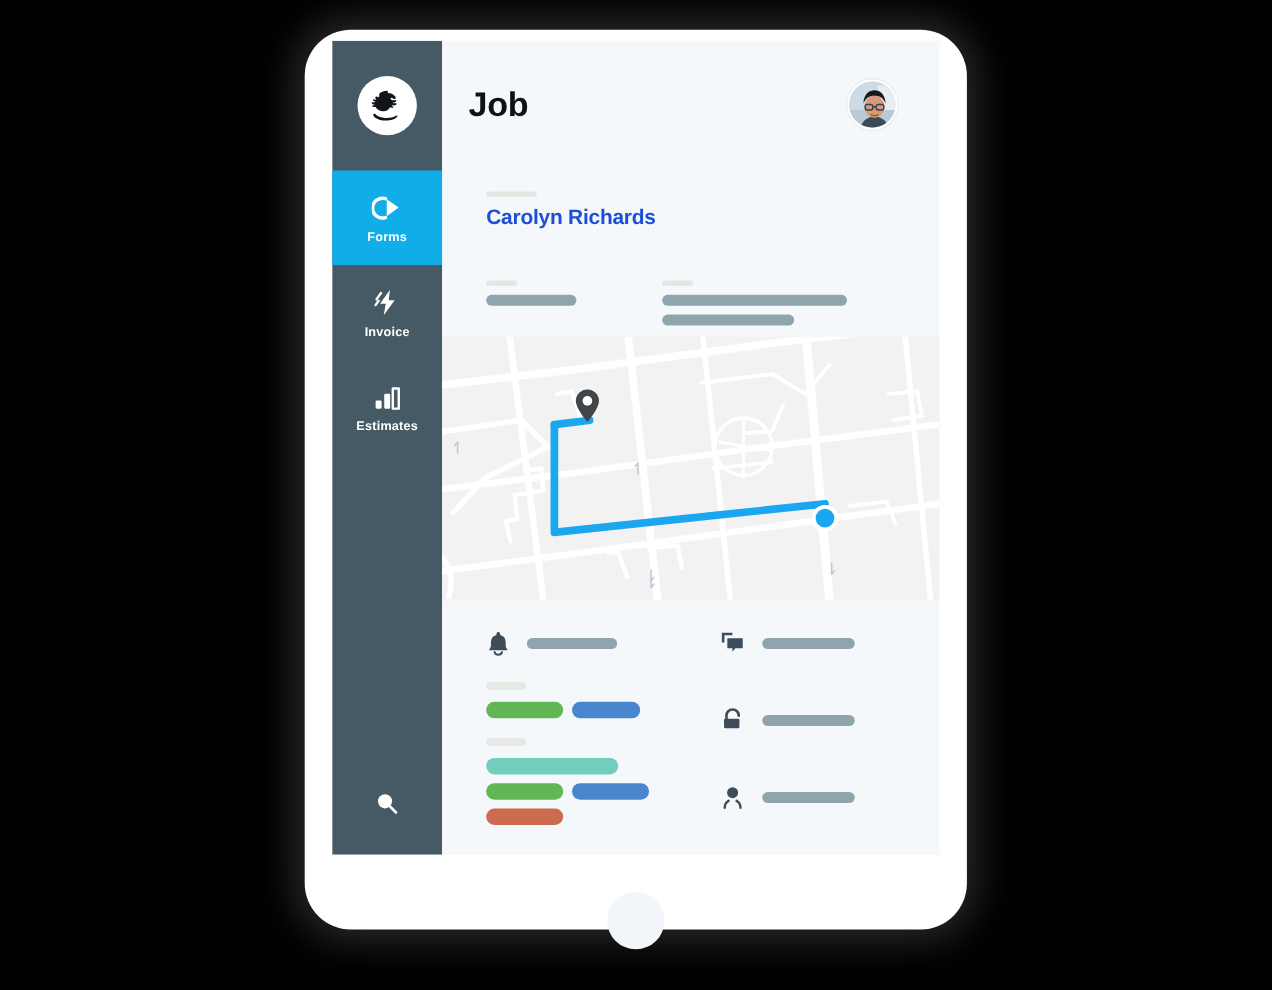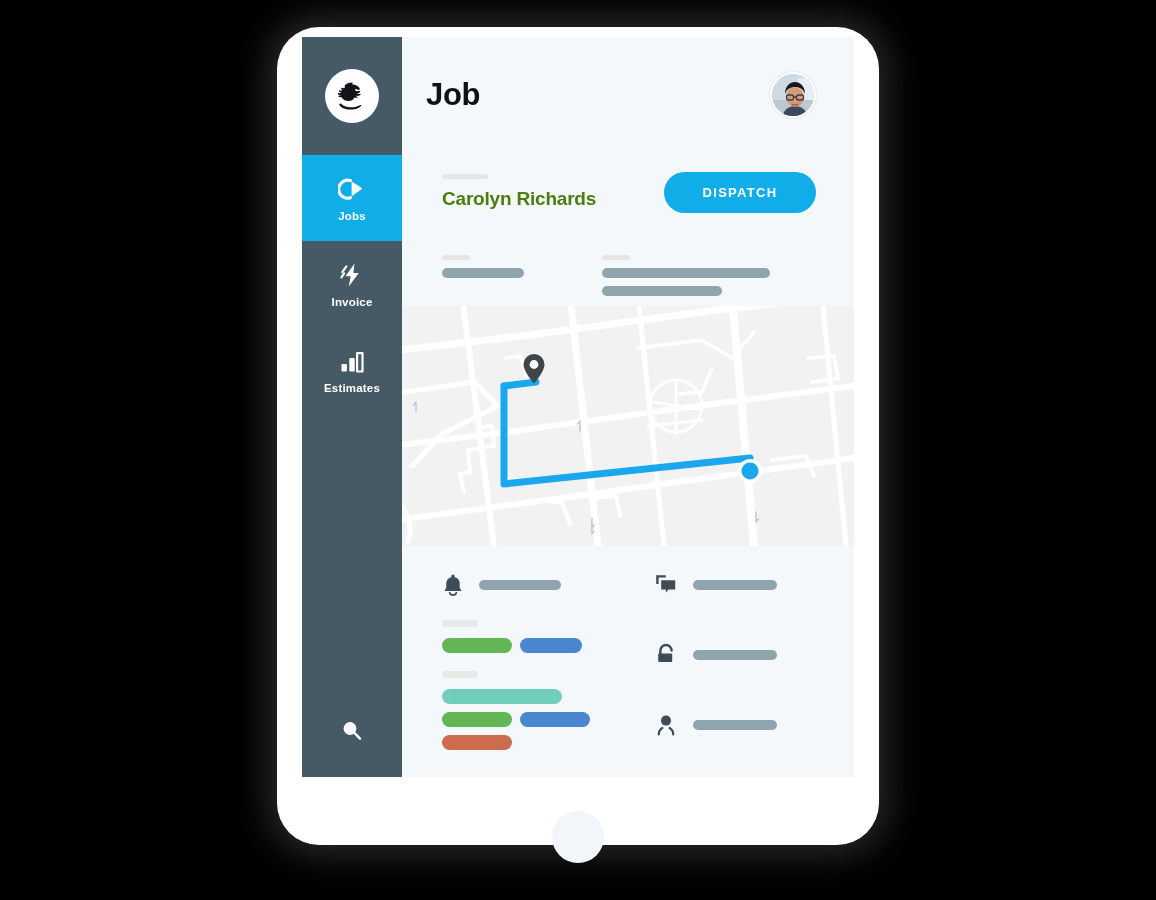--- a/index.html
+++ b/index.html
@@ -98,21 +98,21 @@
   }
 
   .job-row {
     padding: 0 38px 0 40px;
     display: flex; align-items: center; justify-content: space-between;
     height: 78px;
   }
   .job-left { display: flex; flex-direction: column; gap: 9px; }
   .tag-skel { width: 46px; height: 5px; border-radius: 3px; background: #e6e6e4; }
   .customer-name {
-    font-size: 19px; font-weight: 800; color: #4d7c0f;
+    font-size: 19px; font-weight: 800; color: #1d4ed8;
     letter-spacing: -0.2px;
   }
   .dispatch-btn {
     width: 152px; height: 41px;
     border: none; border-radius: 21px;
     background: #10ade9; color: #ffffff;
     font-family: "Liberation Sans", sans-serif;
     font-size: 13px; font-weight: 700;
     letter-spacing: 1.3px;
     cursor: pointer;
@@ -174,21 +174,21 @@
               </g>
             </svg>
           </div>
         </div>
 
         <div class="nav-item active">
           <svg class="nav-icon" viewBox="0 0 28 28">
             <path d="M12.4 5.6a9 9 0 1 0 0 17.2" fill="none" stroke="#ffffff" stroke-width="3.1" stroke-linecap="round"></path>
             <path d="M13.6 6.2 L24.4 13.6 L13.6 21.6 Z" fill="#ffffff"></path>
           </svg>
-          <span class="nav-label">Jobs</span>
+          <span class="nav-label">Forms</span>
         </div>
 
 
 
         <div class="nav-item">
           <svg class="nav-icon" viewBox="0 0 28 28">
             <path d="M16.5 2.5 L7.5 15.2 h5.2 L10.8 25.5 L20.8 12 h-5.4 z" fill="#ffffff"></path>
             <path d="M8.4 5.4 L4.2 11.2 M6.2 12.4 L3.4 16.4" stroke="#ffffff" stroke-width="2.1" stroke-linecap="round"></path>
           </svg>
           <span class="nav-label">Invoice</span>
@@ -238,21 +238,20 @@
               </g>
             </svg>
           </div>
         </header>
 
         <div class="job-row">
           <div class="job-left">
             <div class="tag-skel"></div>
             <div class="customer-name">Carolyn Richards</div>
           </div>
-          <button class="dispatch-btn">DISPATCH</button>
         </div>
 
         <div class="meta-strip">
           <div class="meta-col">
             <div class="meta-cap" style="width:28px"></div>
             <div class="meta-bar" style="width:82px"></div>
           </div>
           <div class="meta-col">
             <div class="meta-cap" style="width:28px"></div>
             <div class="meta-bar" style="width:168px"></div>

